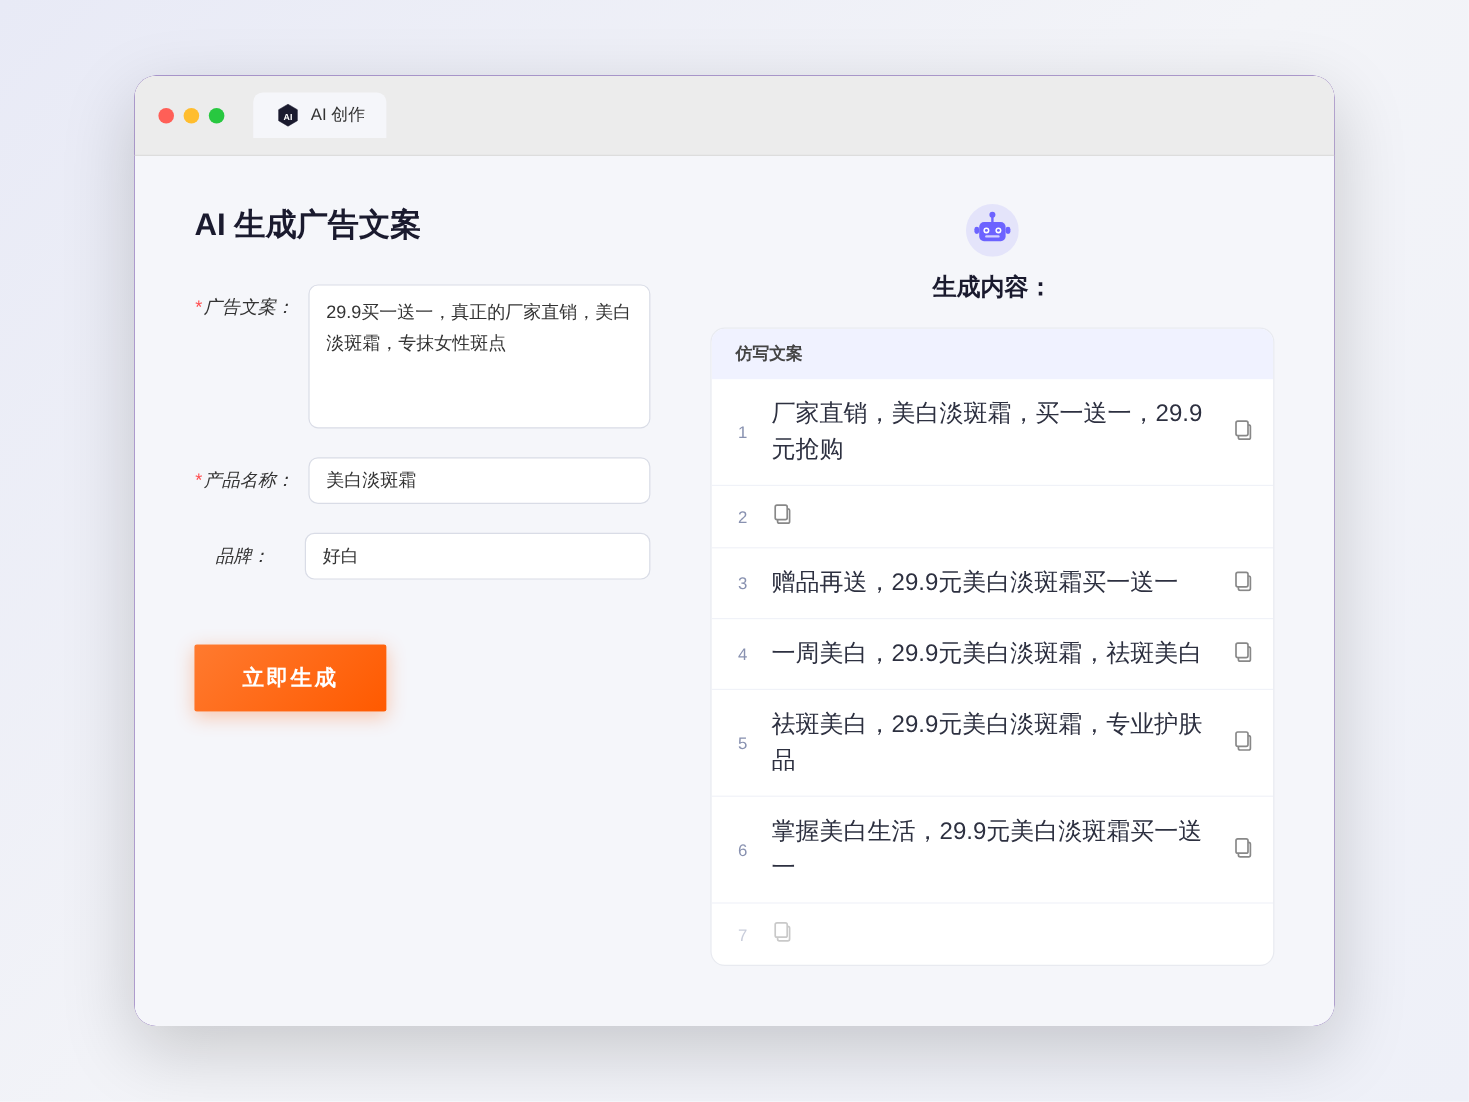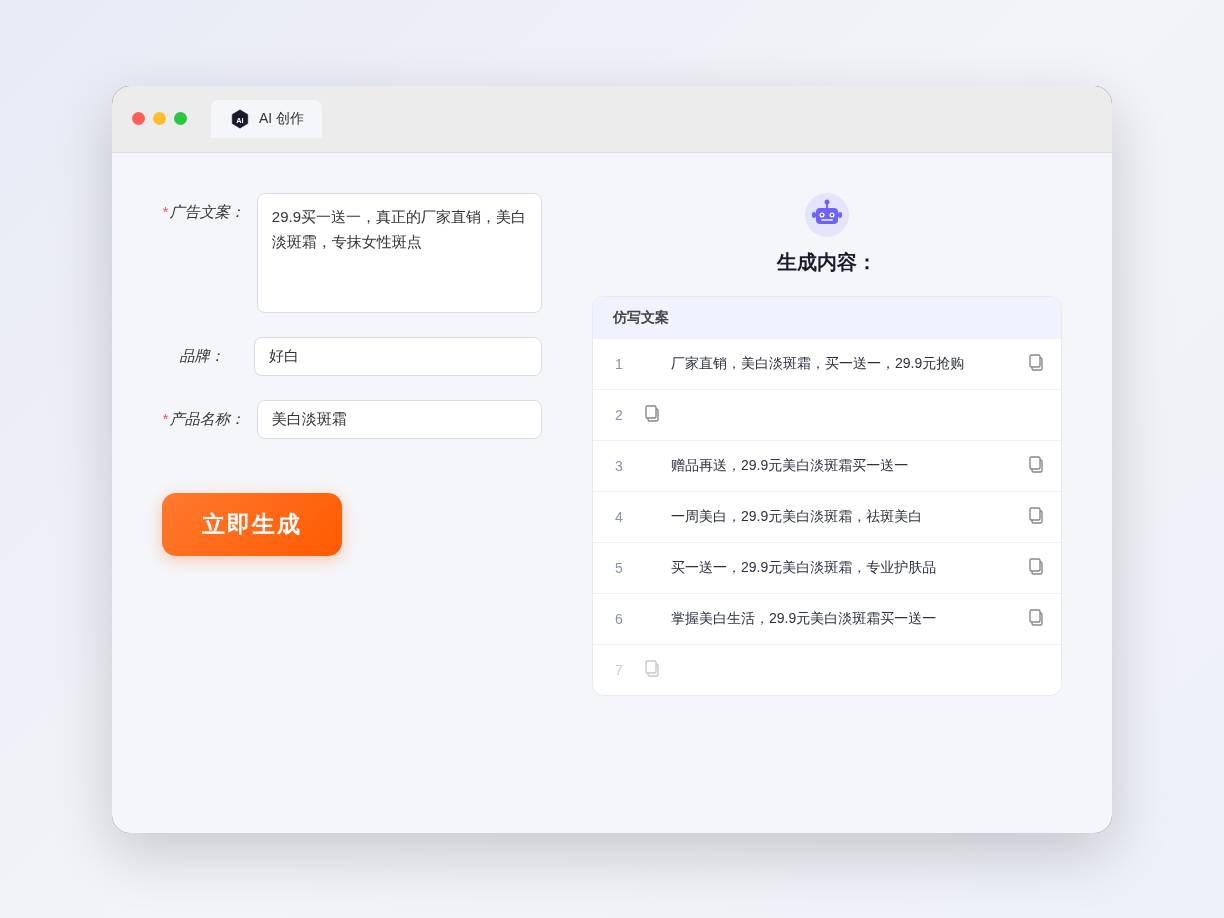--- a/index.html
+++ b/index.html
@@ -118,23 +118,23 @@
 
     .form-textarea {
       height: 120px;
       line-height: 1.7;
     }
 
     .generate-btn {
       background: linear-gradient(135deg, #ff7a2f 0%, #ff5a00 100%);
       color: #fff;
       border: none;
-      border-radius: 14px;
+      border-radius: 2px;
       padding: 16px 40px;
-      font-size: 23px;
+      font-size: 18px;
       font-weight: 600;
       cursor: pointer;
       margin-top: 30px;
       letter-spacing: 2px;
       font-family: Liberation Serif, serif;
       box-shadow: 0 4px 16px rgba(255,90,0,0.3);
     }
 
     
     .right-panel {
@@ -194,24 +194,23 @@
 
     .row-number {
       min-width: 20px;
       font-size: 14px;
       color: #8891b0;
       text-align: center;
     }
 
     .row-text {
       flex: 1;
-      font-size: 14px;
+      font-size: 20px;
       color: #2d3040;
       line-height: 1.5;
-      margin-left: 28px;
     }
 
   </style>
 </head>
 <body>
 
 <div class="browser-window">
 
   <div class="browser-titlebar">
     <div class="traffic-lights">
@@ -225,44 +224,45 @@
         <polygon points="12,2 20.5,7 20.5,17 12,22 3.5,17 3.5,7" fill="#1a1a2e" stroke="#1a1a2e" stroke-width="0.5"></polygon>
         <text x="12" y="16" text-anchor="middle" font-size="8" font-weight="bold" fill="white" font-family="Arial">AI</text>
       </svg>
       <span>AI 创作</span>
     </div>
   </div>
 
   <div class="browser-content">
 
     <div class="left-panel">
+      <h1 class="page-title">AI 生成广告文案</h1>
 
       
       <div class="form-group">
         <div class="form-label">
           <span class="required-star">*</span><span>广告文案：</span>
         </div>
         <textarea class="form-textarea" style="">29.9买一送一，真正的厂家直销，美白淡斑霜，专抹女性斑点</textarea>
       </div>
 
       
       <div class="form-group">
-        <div class="form-label">品牌：</div>
-        <input type="text" class="form-input" value="好白" style="">
-      </div>
-
-      
-      <div class="form-group">
         <div class="form-label">
           <span class="required-star">*</span><span>产品名称：</span>
         </div>
         <input type="text" class="form-input" value="美白淡斑霜" style="">
       </div>
 
       
+      <div class="form-group">
+        <div class="form-label">品牌：</div>
+        <input type="text" class="form-input" value="好白" style="">
+      </div>
+
+      
       <button class="generate-btn">立即生成</button>
     </div>
 
     <div class="right-panel">
       <div class="result-header">
 
         <svg class="robot-icon" viewBox="0 0 44 44" fill="none" xmlns="http://www.w3.org/2000/svg">
           <circle cx="22" cy="22" r="22" fill="#6c63ff" opacity="0.12"></circle>
 
           <rect x="11" y="15" width="22" height="16" rx="4" fill="#6c63ff"></rect>
@@ -312,21 +312,21 @@
             <div class="result-row">
               <span class="row-number">4</span>
               <span class="row-text">一周美白，29.9元美白淡斑霜，祛斑美白</span>
               <div style="cursor: pointer;"><svg width="18" height="18" viewBox="0 0 18 18" fill="none">
                   <rect x="5" y="5" width="10" height="12" rx="1.5" stroke="#888" stroke-width="1.4" fill="none"></rect>
                   <rect x="3" y="2" width="10" height="12" rx="1.5" stroke="#888" stroke-width="1.4" fill="white"></rect>
                 </svg></div>
             </div>
             <div class="result-row">
               <span class="row-number">5</span>
-              <span class="row-text">买一送一，29.9元美白淡斑霜，专业护肤品</span>
+              <span class="row-text">祛斑美白，29.9元美白淡斑霜，专业护肤品</span>
               <div style="cursor: pointer;"><svg width="18" height="18" viewBox="0 0 18 18" fill="none">
                   <rect x="5" y="5" width="10" height="12" rx="1.5" stroke="#888" stroke-width="1.4" fill="none"></rect>
                   <rect x="3" y="2" width="10" height="12" rx="1.5" stroke="#888" stroke-width="1.4" fill="white"></rect>
                 </svg></div>
             </div>
             <div class="result-row">
               <span class="row-number">6</span>
               <span class="row-text">掌握美白生活，29.9元美白淡斑霜买一送一</span>
               <div style="cursor: pointer;"><svg width="18" height="18" viewBox="0 0 18 18" fill="none">
                   <rect x="5" y="5" width="10" height="12" rx="1.5" stroke="#888" stroke-width="1.4" fill="none"></rect>

